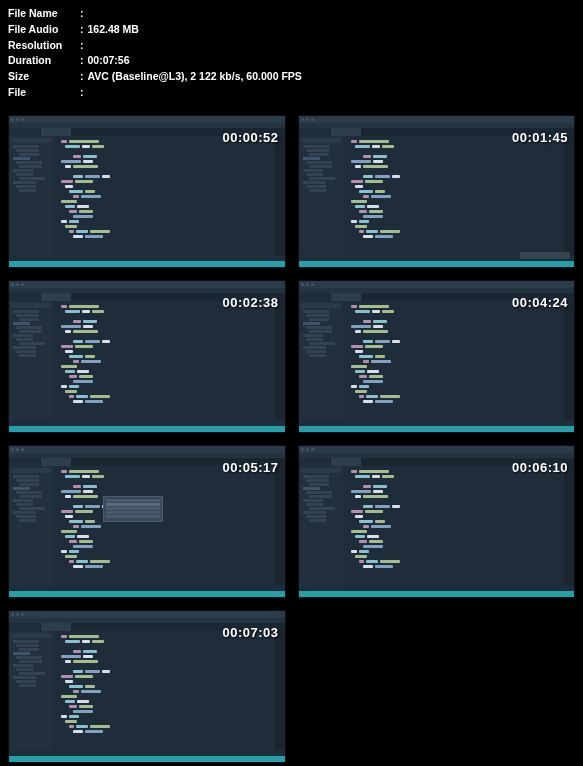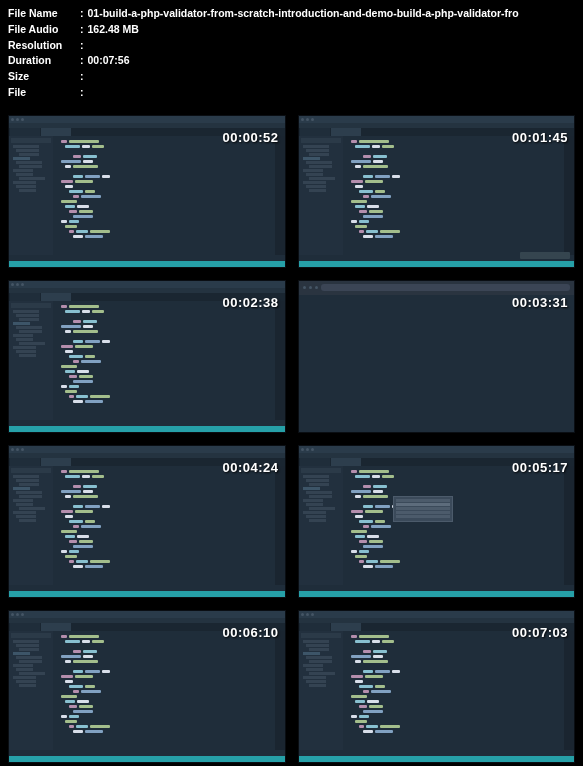--- a/index.html
+++ b/index.html
@@ -184,39 +184,39 @@
       border-radius: 1px;
     }
   </style>
 </head>
 <body>
 
 <div class="metadata">
   <div class="metadata-row">
     <span class="metadata-label">File Name</span>
     <span class="metadata-sep">:</span>
-    <span class="metadata-value">01-build-a-php-validator-from-scratch-introduction-and-demo-build-a-php-validator-fro</span>
   </div>
   <div class="metadata-row">
     <span class="metadata-label">File Audio</span>
     <span class="metadata-sep">:</span>
     <span class="metadata-value">162.48 MB</span>
   </div>
   <div class="metadata-row">
     <span class="metadata-label">Resolution</span>
     <span class="metadata-sep">:</span>
   </div>
   <div class="metadata-row">
     <span class="metadata-label">Duration</span>
     <span class="metadata-sep">:</span>
     <span class="metadata-value">00:07:56</span>
   </div>
   <div class="metadata-row">
     <span class="metadata-label">Size</span>
     <span class="metadata-sep">:</span>
+    <span class="metadata-value">AVC (Baseline@L3), 2 122 kb/s, 60.000 FPS</span>
   </div>
   <div class="metadata-row">
     <span class="metadata-label">File</span>
     <span class="metadata-sep">:</span>
   </div>
 </div>
 
 <div class="thumbs" id="thumbs">
     <div class="thumb">
       <div class="thumb-titlebar">
@@ -600,30 +600,20 @@
             <div class="tok pl" style="width:10px"></div>
             <div class="tok fn" style="width:18px"></div>
           </div>
         </div>
         <div class="minimap"></div>
       </div>
       <div class="thumb-statusbar"></div>
       <div class="timestamp">00:02:38</div>
     </div>
     <div class="thumb">
-      <div class="browser-chrome">
-        <div class="tb-dot"></div>
-        <div class="tb-dot"></div>
-        <div class="tb-dot"></div>
-        <div class="addr-bar"></div>
-      </div>
-      <div class="browser-content"></div>
-      <div class="timestamp">00:03:31</div>
-    </div>
-    <div class="thumb">
       <div class="thumb-titlebar">
         <div class="tb-dot"></div>
         <div class="tb-dot"></div>
         <div class="tb-dot"></div>
       </div>
       <div class="thumb-menubar"></div>
       <div class="thumb-tabbar">
         <div class="tab active"></div>
         <div class="tab"></div>
       </div>

